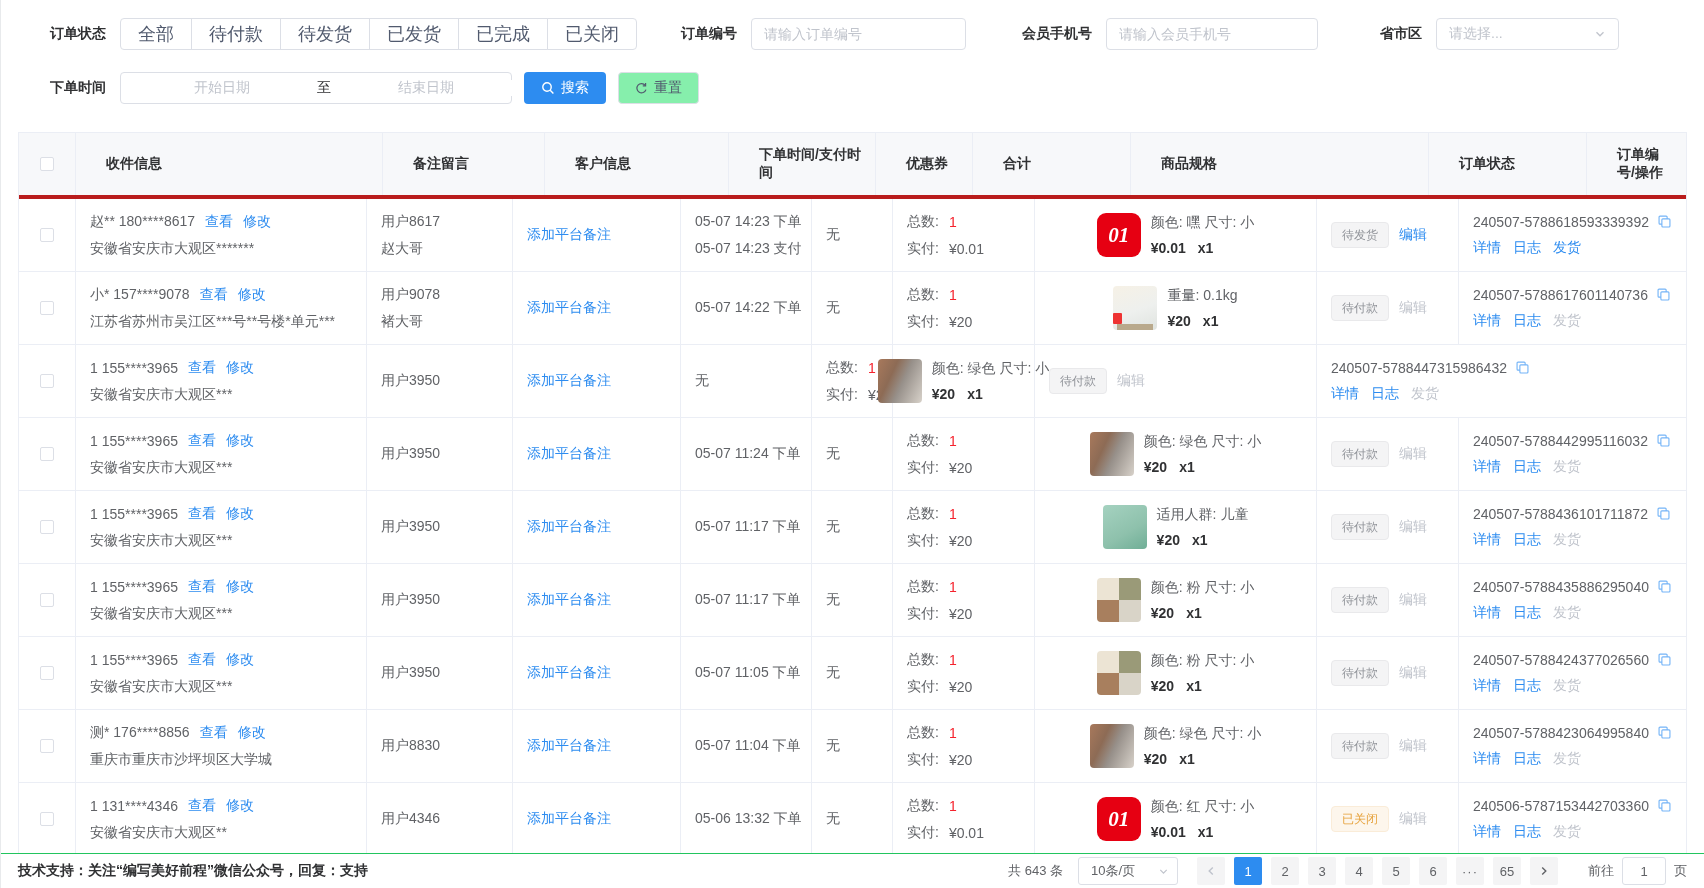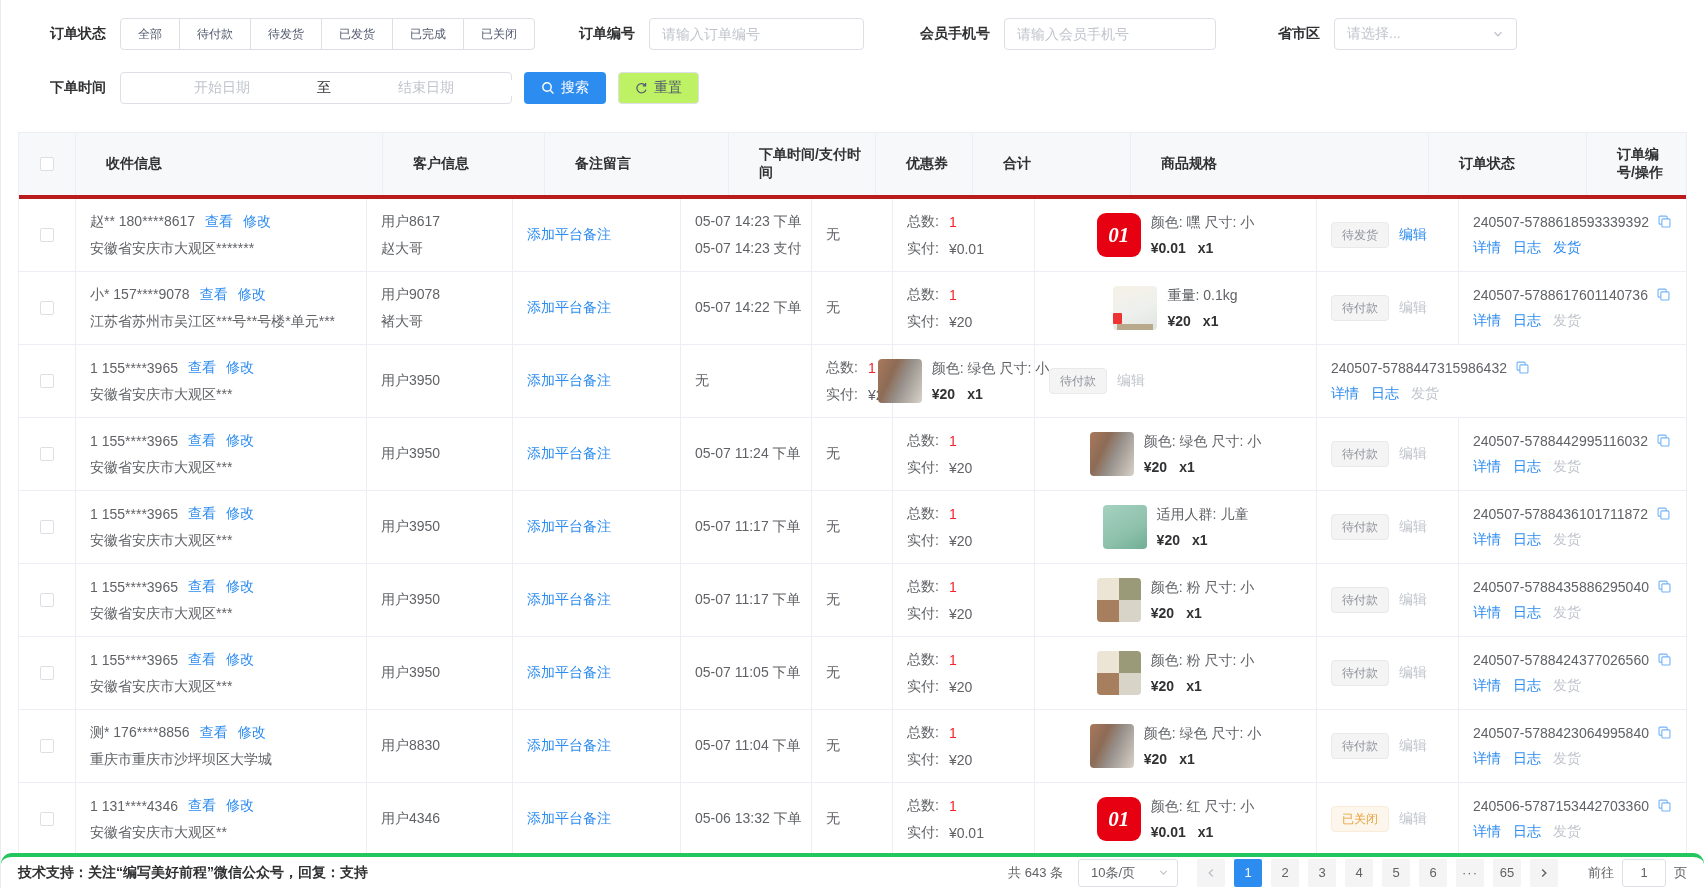--- a/index.html
+++ b/index.html
@@ -7,21 +7,21 @@
     font-family:"Liberation Sans","DejaVu Sans",sans-serif; font-size:14px; color:#606266; }
   .page { position:relative; width:1704px; height:888px; background:#fff; border-left:1px solid #e8eaec; }
 
   
   .filters { padding:18px 0 0 49px; }
   .filter-row { display:flex; align-items:center; height:32px; }
   .filter-row + .filter-row { margin-top:22px; }
   .flabel { font-weight:700; color:#303133; white-space:nowrap; }
   .tab-group { display:flex; margin-left:14px; }
   .tab { padding:0 17px; height:32px; line-height:30px; background:#fff; border:1px solid #dcdfe6;
-    margin-left:-1px; font-size:12px; color:#515a6e; cursor:pointer; white-space:nowrap; }
+    margin-left:-1px; font-size:18px; color:#515a6e; cursor:pointer; white-space:nowrap; }
   .tab:first-child { border-radius:4px 0 0 4px; margin-left:0; }
   .tab:last-child { border-radius:0 4px 4px 0; }
   .inp { height:32px; border:1px solid #dcdfe6; border-radius:4px; padding:0 12px; font-size:14px;
     color:#606266; outline:none; font-family:inherit; background:#fff; }
   .inp::placeholder { color:#c0c4cc; }
   .order-no-input { width:215px; margin-left:14px; }
   .phone-input { width:212px; margin-left:14px; }
   .lbl-orderno { margin-left:44px; }
   .lbl-phone { margin-left:56px; }
   .lbl-region { margin-left:62px; }
@@ -29,21 +29,21 @@
     display:flex; align-items:center; justify-content:space-between; padding:0 12px; cursor:pointer; background:#fff; }
   .select-box .ph { color:#c0c4cc; }
   .date-range { width:392px; height:32px; margin-left:14px; border:1px solid #dcdfe6; border-radius:4px;
     display:flex; align-items:center; padding:0 12px; background:#fff;font-family:Liberation Serif, serif; }
   .date-range input { border:none; outline:none; flex:1; text-align:center; font-size:14px; color:#606266; font-family:inherit; }
   .date-range input::placeholder { color:#c0c4cc; }
   .date-sep { color:#303133; padding:0 6px; }
   .btn { height:32px; display:inline-flex; align-items:center; gap:6px; padding:0 16px; border-radius:4px;
     font-size:14px; cursor:pointer; border:1px solid transparent; }
   .btn-primary { background:#2d8cf0; color:#fff; margin-left:12px; }
-  .btn-plain { background:#bef264; color:#515a6e; border-color:#dcdfe6; margin-left:12px; }
+  .btn-plain { background:#86efac; color:#515a6e; border-color:#dcdfe6; margin-left:12px; }
 
   
   .table { margin:28px 17px 0 17px; border:1px solid #ebeef5; border-bottom:none; }
   .grid-row { display:grid; grid-template-columns:57px 291px 146px 168px 131px 81px 142px 282px 142px 1fr; }
   .thead { background:#f7f8fa; border-bottom:4px solid #b91c1c;gap:16px; }
   .th { padding:13px 14px; font-weight:700; color:#303133; border-right:1px solid #ebeef5; display:flex; align-items:center; }
   .th:last-child { border-right:none; }
   .tr { min-height:73px; border-bottom:1px solid #ebeef5; background:#fff; }
   .tr.partial { height:19px; min-height:0; overflow:hidden; border-bottom:none; }
   .td { padding:12px 14px; border-right:1px solid #ebeef5; display:flex; flex-direction:column;
@@ -74,22 +74,22 @@
   .price-line b:empty { display:none; }
   .tag { display:inline-block; padding:6px 10px; font-size:12px; border-radius:4px; line-height:1; white-space:nowrap; }
   .tag.info { background:#f4f4f5; border:1px solid #e9e9eb; color:#909399; }
   .tag.warning { background:#fdf6ec; border:1px solid #faecd8; color:#e6a23c; }
   .tag:empty { display:none; }
   .order-no { color:#606266; gap:8px; }
   .ops { gap:12px; }
   .copy-icon { cursor:pointer; flex:none; }
 
   
-  .footer { position:absolute; left:0; right:0; bottom:0; height:35px; background:#fff; border-top:4px solid #22c55e;
-    display:flex; align-items:center; justify-content:space-between; padding:0 17px;border-radius:11px; }
+  .footer { position:absolute; left:0; right:0; bottom:0; height:35px; background:#fff; border-top:1px solid #22c55e;
+    display:flex; align-items:center; justify-content:space-between; padding:0 17px; }
   .support { font-weight:700; color:#303133; font-size:14px; }
   .pagination { display:flex; align-items:center; gap:9px; }
   .total-text { color:#606266; font-size:13px; margin-right:6px; }
   .size-select { width:100px; height:28px; border:1px solid #dcdfe6; border-radius:3px; display:flex; align-items:center;
     justify-content:space-between; padding:0 8px 0 12px; color:#606266; font-size:13px; cursor:pointer; margin-right:10px; }
   .pbtn { min-width:28px; height:28px; padding:0 6px; background:#f4f4f5; border-radius:2px; display:flex; align-items:center;
     justify-content:center; font-size:13px; color:#606266; cursor:pointer; user-select:none; }
   .pbtn.active { background:#2d8cf0; color:#fff; }
   .pbtn.more { letter-spacing:1px; color:#606266; }
   .goto { display:flex; align-items:center; gap:8px; margin-left:21px; color:#606266; font-size:13px; }
@@ -151,22 +151,22 @@
       </span>
     </div>
   </div>
 
   <div class="table">
     <div class="grid-row thead">
       <div class="th" style="justify-content:center;">
           <span class="checkbox"></span>
         </div>
       <div class="th">收件信息</div>
+      <div class="th">备注留言</div>
       <div class="th">客户信息</div>
-      <div class="th">备注留言</div>
       <div class="th">下单时间/支付时间</div>
       <div class="th">优惠券</div>
       <div class="th">合计</div>
       <div class="th">商品规格</div>
       <div class="th">订单状态</div>
       <div class="th">订单编号/操作</div>
     </div>
     <div>
     <div class="grid-row tr">
       <div class="td center">

